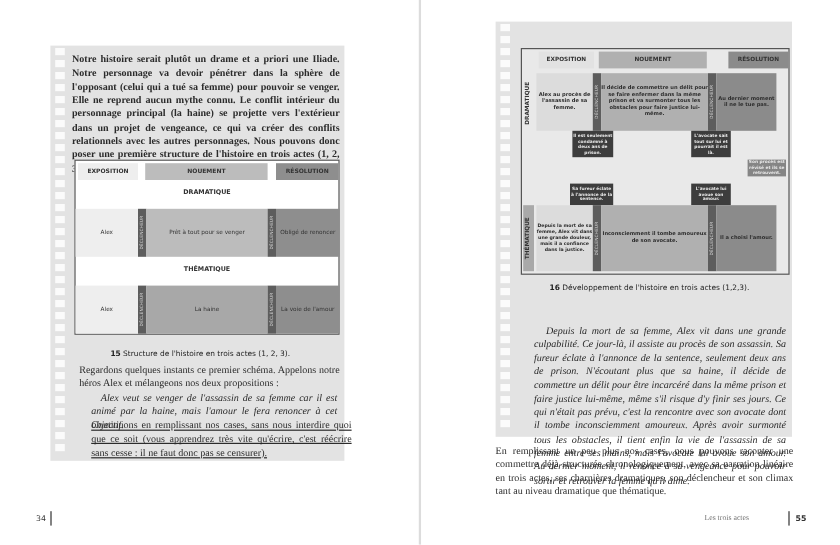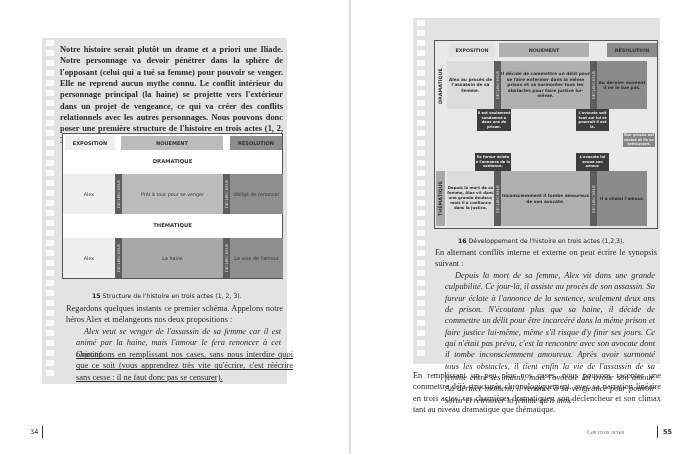--- a/index.html
+++ b/index.html
@@ -193,23 +193,20 @@
     <div class="d2-cell" style="left:66px; top:130px; width:89px; height:55px; background:#b0b0b0;">Inconsciemment il tombe amoureux de son avocate.</div>
     <div class="trigger" style="left:155px; top:130px; height:55px;">DÉCLENCHEUR</div>
     <div class="d2-cell" style="left:162px; top:130px; width:50px; height:55px; background:#8b8b8b;">Il a choisi l'amour.</div>
   </div>
 
   <div class="caption" style="left:107px; top:237px;">
     <b>16</b>
     <span>Développement de l'histoire en trois actes (1,2,3).</span>
   </div>
 
-  <div class="txt" style="left:84px; top:247px; width:222px;">
-    <p class="indent">En alternant conflits interne et externe on peut écrire le synopsis suivant :</p>
-  </div>
   <div class="txt italic" style="left:94px; top:270px; width:210px; text-indent:10px;">Depuis la mort de sa femme, Alex vit dans une grande culpabilité. Ce jour-là, il assiste au procès de son assassin. Sa fureur éclate à l'annonce de la sentence, seulement deux ans de prison. N'écoutant plus que sa haine, il décide de commettre un délit pour être incarcéré dans la même prison et faire justice lui-même, même s'il risque d'y finir ses jours. Ce qui n'était pas prévu, c'est la rencontre avec son avocate dont il tombe inconsciemment amoureux. Après avoir surmonté tous les obstacles, il tient enfin la vie de l'assassin de sa femme entre ses mains, mais l'avocate lui avoue son amour. Au dernier moment, il renonce à sa vengeance pour pouvoir sortir et retrouver la femme qu'il aime.</div>
 
   <div class="txt" style="left:62px; top:370px; width:248px;">
     <p class="indent">En remplissant un peu plus nos cases, nous pouvons raconter une commettre déjà structurée chronologiquement, avec sa narration linéaire en trois actes, ses charnières dramatiques, son déclencheur et son climax tant au niveau dramatique que thématique.</p>
   </div>
 
   <div class="running" style="left:236px; top:428px;">Les trois actes</div>
   <div class="folio-bar" style="left:306px; top:426px;"></div>
   <div class="folio" style="left:312px; top:428px; font-weight:bold;">55</div>
 </div>

